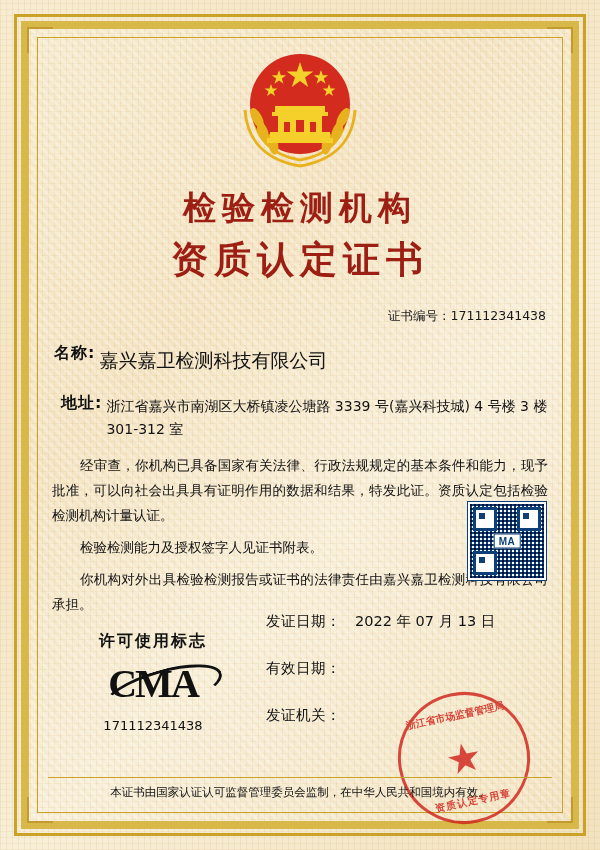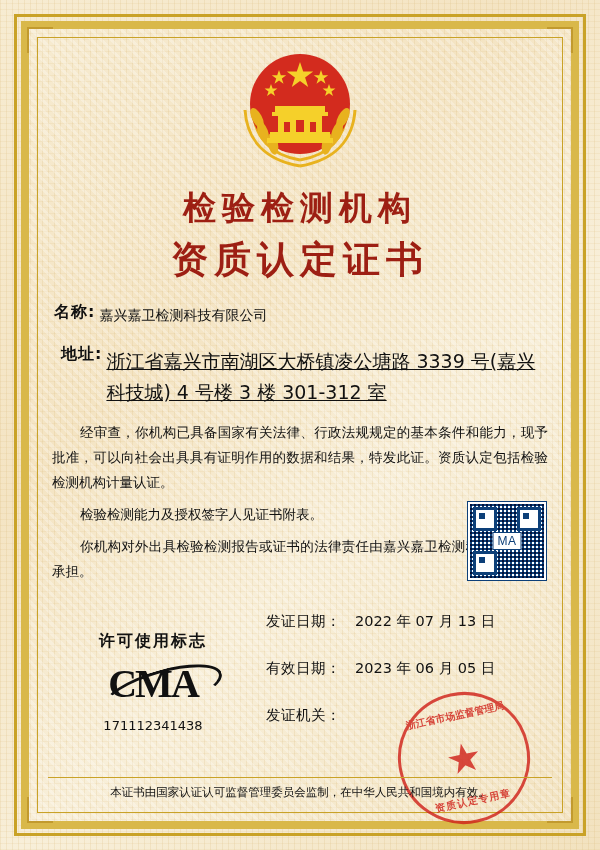--- a/index.html
+++ b/index.html
@@ -111,28 +111,28 @@
   }
   .field-label {
     font-size: 16px;
     font-weight: bold;
     color: #111;
     flex: 0 0 auto;
     letter-spacing: 1px;
     padding-left: 6px;
   }
   .field-value {
-    font-size: 14px;
+    font-size: 19px;
     color: #111;
     line-height: 1.65;
     padding-left: 4px;
     padding-top: 2px;
   }
   .field.address { margin-top: 16px; margin-left: 7px; }
-  .field.address .field-value { font-size: 19px; text-decoration: underline; }
+  .field.address .field-value { font-size: 14px; }
 
   
   .para {
     font-family: "DejaVu Sans", "Liberation Sans", sans-serif;
     font-size: 13.5px;
     color: #111;
     line-height: 1.85;
     margin-top: 12px;
     text-align: justify;
     padding: 0 4px;
@@ -168,22 +168,22 @@
   }
   .qr .e1 { left: 3px; top: 3px; }
   .qr .e2 { right: 3px; top: 3px; }
   .qr .e3 { left: 3px; bottom: 3px; }
   .qr .qr-center {
     position: absolute;
     left: 50%; top: 50%;
     transform: translate(-50%,-50%);
     background: #fff;
     color: #0c3f78;
-    font-size: 12px;
-    font-weight: normal;
+    font-size: 10px;
+    font-weight: bold;
     padding: 1px 4px;
     border: 1px solid #0c3f78;
     letter-spacing: 0.5px;
   }
 
   
   .bottom {
     position: absolute;
     left: 0;
     right: 0;
@@ -374,20 +374,23 @@
           </g>
         </svg>
       </div>
     </div>
 
     <div class="title-block">
       <div class="title-line title-1">检验检测机构</div>
       <div class="title-line title-2">资质认定证书</div>
     </div>
 
+    <div class="cert-no">
+      <span>证书编号：</span><span>171112341438</span>
+    </div>
 
     <div class="field">
       <div class="field-label">名称:</div>
       <div class="field-value">嘉兴嘉卫检测科技有限公司</div>
     </div>
 
     <div class="field address">
       <div class="field-label">地址:</div>
       <div class="field-value">浙江省嘉兴市南湖区大桥镇凌公塘路 3339 号(嘉兴科技城) 4 号楼 3 楼 301-312 室</div>
     </div>
@@ -421,21 +424,20 @@
           <div class="mark-code">171112341438</div>
         </div>
 
         <div class="dates-col">
           <div class="date-row">
             <span class="date-label">发证日期：</span>
             <span class="date-value">2022 年 07 月 13 日</span>
           </div>
           <div class="date-row">
             <span class="date-label">有效日期：</span>
-            <span class="date-value">2023 年 06 月 05 日</span>
           </div>
           <div class="date-row">
             <span class="date-label">发证机关：</span>
             <span class="date-value"></span>
           </div>
         </div>
       </div>
 
       <div class="seal">
         <div class="star">★</div>

